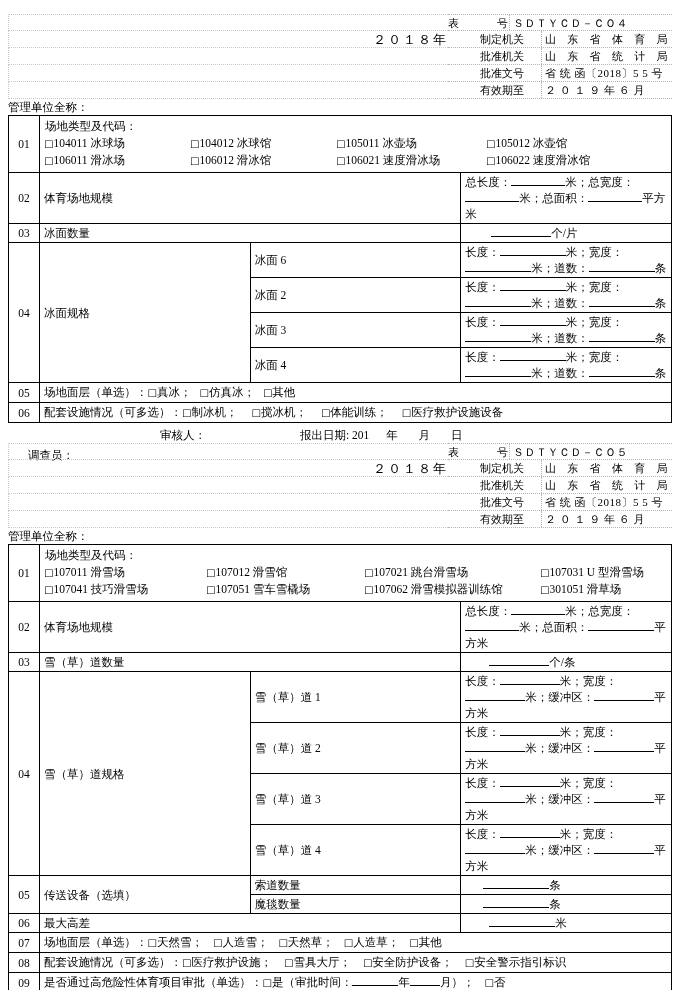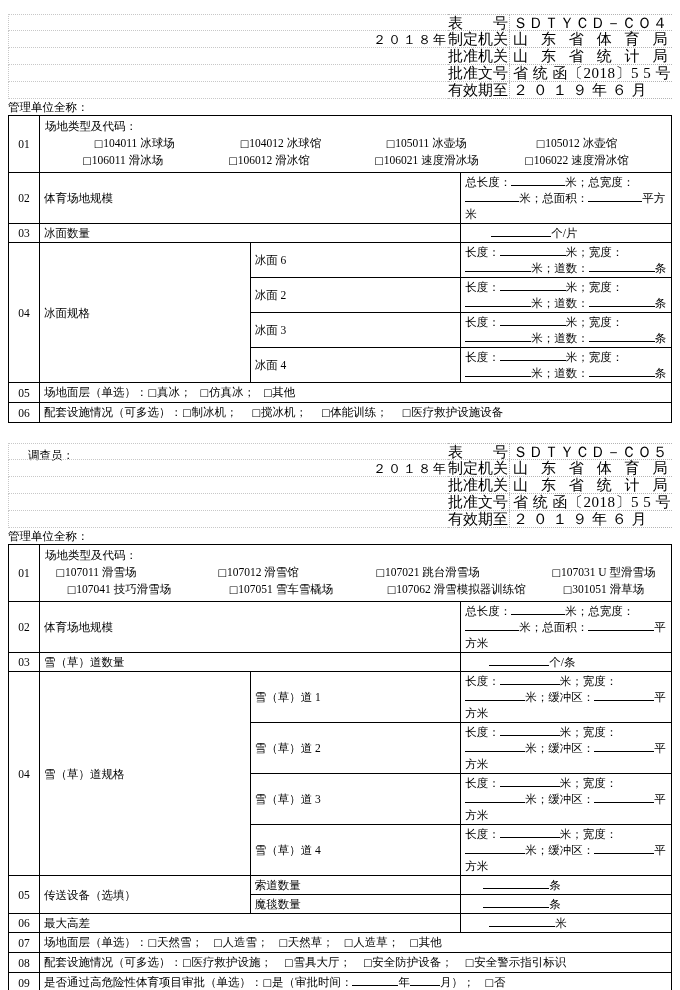--- a/index.html
+++ b/index.html
@@ -43,34 +43,34 @@
     font-size: 13px;
     letter-spacing: 2px;
   }
   .hdr-right { width: 224px; }
   .hdr-right .hrow {
     height: 17px;
     line-height: 17px;
     display: flex;
     border-bottom: 1px dotted #b4b4b4;
     box-sizing: border-box;
-    font-size: 15px;
+    font-size: 11px;
     white-space: nowrap;
     justify-content: center;
   }
   .hdr-right .hrow:first-child { border-top: 1px dotted #b4b4b4; }
   .hdr-right .hk {
     width: 62px;
     text-align: justify;
     text-align-last: justify;
     padding-right: 1px;
     border-right: 1px dotted #b4b4b4;
     box-sizing: border-box;
   }
-  .hdr-right .hk.k2 { text-align-last: left; }
+  .hdr-right .hk.k2 { text-align-last: left; margin-left: 32px; }
   .hdr-right .hv {
     flex: 1;
     padding-left: 3px;
     letter-spacing: 0.5px;
   }
   .hdr-right .hv.spread {
     text-align: justify;
     text-align-last: justify;
     padding-right: 4px;
   }
@@ -103,21 +103,21 @@
     font-size: 10.5px;
   }
   td.lbl  { width: 96px; }
   td.lbl2 { width: 110px; }
   td.sub  { width: 64px; }
   td.sub2 { width: 76px; }
   td.body { }
 
   .typebox { line-height: 17px; padding: 1px 0 2px 0; }
   .typebox .title { padding-left: 1px; }
-  .opts { display: flex; justify-content: center; }
+  .opts { display: flex; }
   .opts > span { display: inline-block; }
   .cb { font-family: "DejaVu Sans", sans-serif; font-size: 10px; }
 
   .blank { display: inline-block; border-bottom: 1px solid #000; } .b46 { width: 46px; }
   .b54 { width: 54px; } .b60 { width: 60px; } .b66 { width: 66px; } .b30 { width: 30px; }
 
   .footer {
     margin-left: 8px;
     width: 664px;
     display: flex;
@@ -250,20 +250,27 @@
         <td class="num">06</td>
         <td colspan="3">
           <span>配套设施情况（可多选）：</span><span class="cb">□</span><span>制冰机；</span><span style="display:inline-block;width:14px"></span><span class="cb">□</span><span>搅冰机；</span><span style="display:inline-block;width:14px"></span><span class="cb">□</span><span>体能训练；</span><span style="display:inline-block;width:14px"></span><span class="cb">□</span><span>医疗救护设施设备</span>
         </td>
       </tr>
     </tbody>
       </table>
 
     <div class="footer">
       <div class="f1">调查员：</div>
+      <div class="f3">审核人：</div>
+      <div class="f4">
+        <span>报出日期: 201</span>
+        <span style="display:inline-block;width:14px"></span><span>年</span>
+        <span style="display:inline-block;width:18px"></span><span>月</span>
+        <span style="display:inline-block;width:18px"></span><span>日</span>
+      </div>
     </div>
   </div>
 
   <div class="form-block" style="top:443px;">
 
     <div class="hdr">
       <div class="hdr-left">
         <div class="hrow"></div>
         <div class="hrow"></div>
         <div class="hrow"></div>

